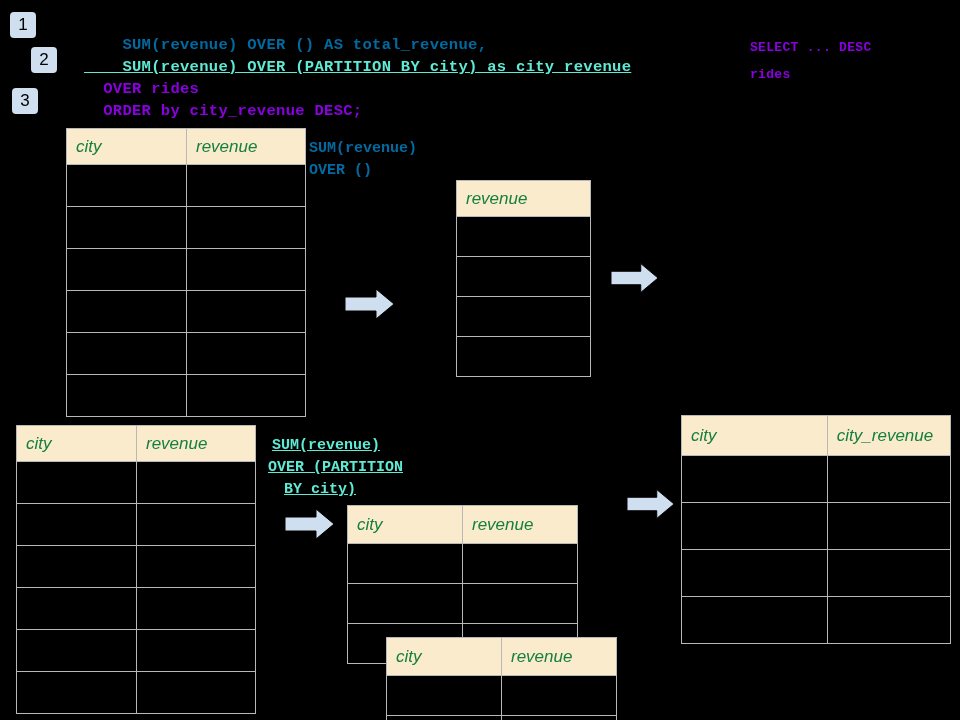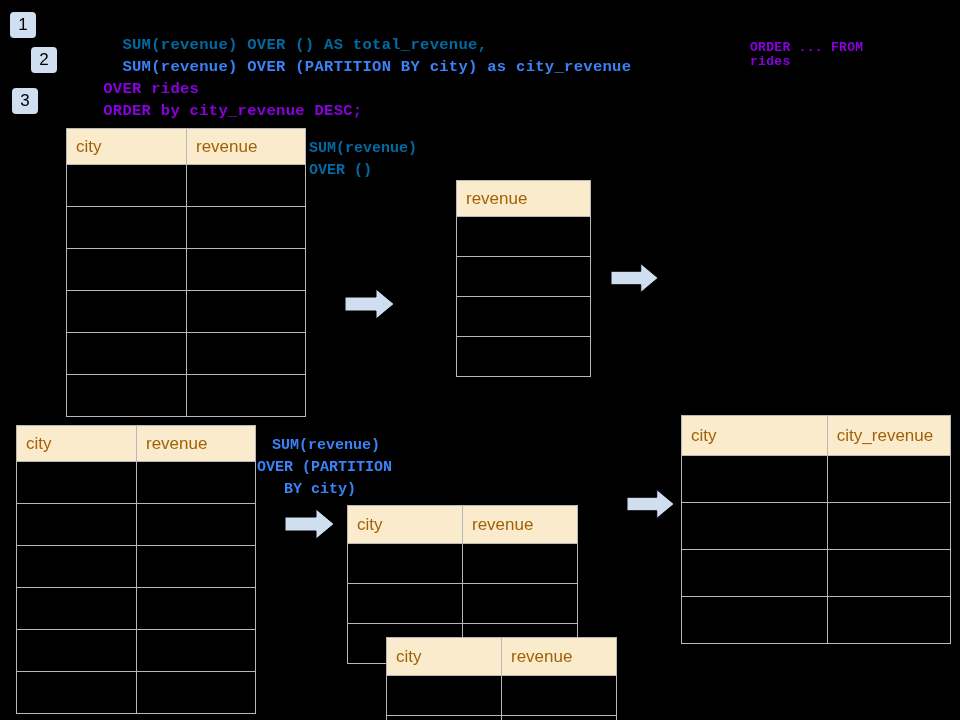--- a/index.html
+++ b/index.html
@@ -36,21 +36,21 @@
     position: absolute;
     font-family: "Liberation Mono", monospace;
     font-size: 15.5px;
     line-height: 21.5px;
     white-space: pre;
     letter-spacing: 0.3px;
     font-weight: bold;
   }
   .c-purple { color: #8a00e0; }
   .c-red    { color: #0369a1; }
-  .c-green  { color: #3b82f6; }
+  .c-green  { color: #5eead4; text-decoration: underline; }
 
   
   .annot {
     position: absolute;
     font-family: "Liberation Mono", monospace;
     font-size: 15px;
     line-height: 22px;
     white-space: pre;
     font-weight: bold;
   }
@@ -62,26 +62,27 @@
     table-layout: fixed;
     background: #000000;
   }
   .tbl td {
     border: 1px solid #b8b8b8;
     background: #000000;
     padding: 0;
   }
   .tbl td.hdr {
     background: #fbebcd;
-    color: #a16207;
+    color: #15803d;
     font-family: "Liberation Sans", sans-serif;
     font-size: 17px;
     padding: 5px 0 5px 9px;
     vertical-align: middle;
     white-space: nowrap;
+    font-style: italic;
   }
 
   
   .arrow {
     position: absolute;
     display: block;
   }
 </style>
 </head>
 <body>
@@ -90,28 +91,28 @@
 
   <div class="badge" style="left:10px;  top:12px;">1</div>
   <div class="badge" style="left:31px;  top:47px;">2</div>
   <div class="badge" style="left:12px;  top:88px;">3</div>
 
   <div class="code c-red" style="left:84px; top:35px;">    SUM(revenue) OVER () AS total_revenue,</div>
   <div class="code c-green" style="left:84px; top:57px;">    SUM(revenue) OVER (PARTITION BY city) as city_revenue</div>
   <div class="code c-purple" style="left:84px; top:79px;">  OVER rides</div>
   <div class="code c-purple" style="left:84px; top:101px;">  ORDER by city_revenue DESC;</div>
 
-  <div class="code c-purple" style="left:750px; top:38px; font-size:13px; line-height:19px;">ORDER ... FROM</div>
-  <div class="code c-purple" style="left:750px; top:52px; font-size:13px; line-height:19px;">rides</div>
+  <div class="code c-purple" style="left:750px; top:38px; font-size:13px; line-height:19px;">SELECT ... DESC</div>
+  <div class="code c-purple" style="left:750px; top:65px; font-size:13px; line-height:19px;">rides</div>
 
   <div class="annot c-red" style="left:309px; top:138px;">SUM(revenue)</div>
   <div class="annot c-red" style="left:309px; top:160px;">OVER ()</div>
 
   <div class="annot c-green" style="left:272px; top:435px;">SUM(revenue)</div>
-  <div class="annot c-green" style="left:257px; top:457px;">OVER (PARTITION</div>
+  <div class="annot c-green" style="left:268px; top:457px;">OVER (PARTITION</div>
   <div class="annot c-green" style="left:284px; top:479px;">BY city)</div>
 
   <table class="tbl" style="left:66px; top:128px; width:239px;">
     <tbody>
         <tr>
       <td class="hdr" style="width:120px; height:36px;">city</td>
       <td class="hdr" style="width:119px; height:36px;">revenue</td>
     </tr>
     <tr>
           <td style="height:42px;"></td>

